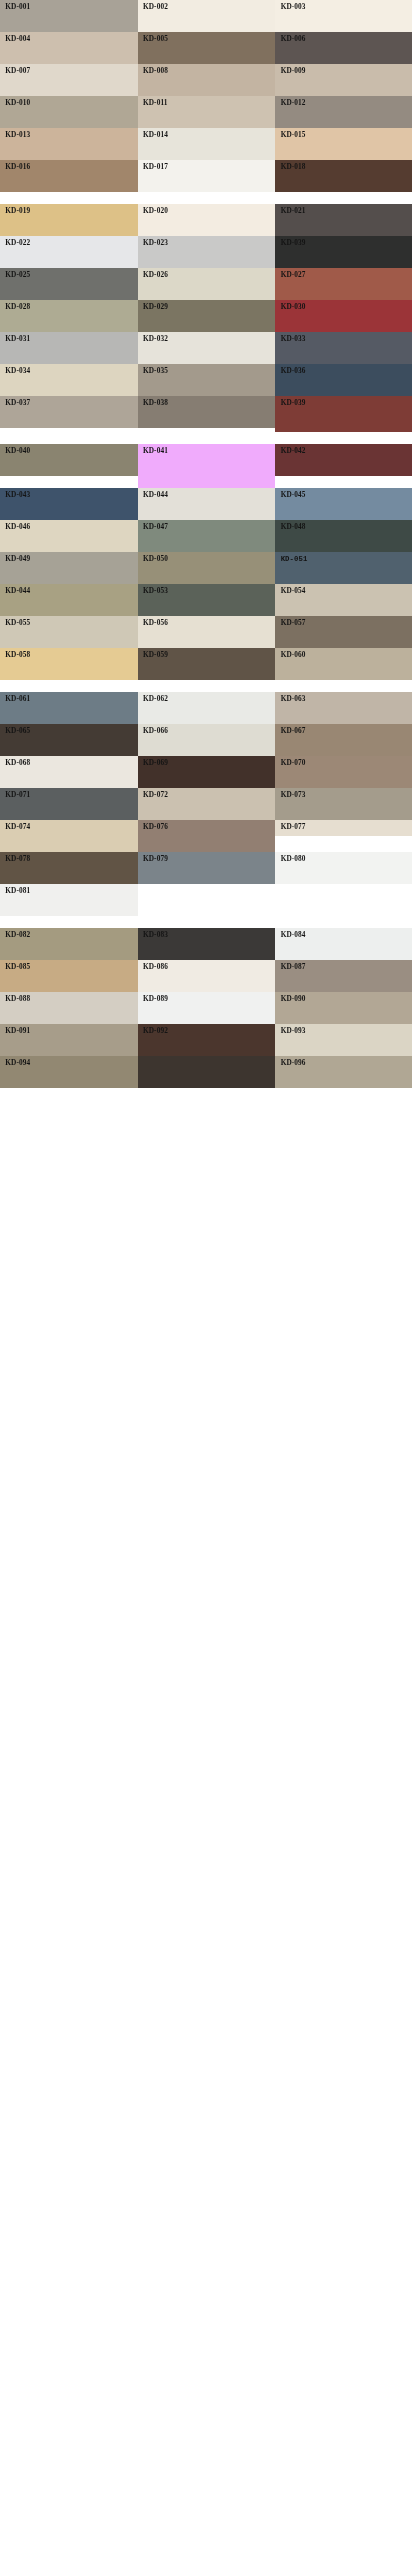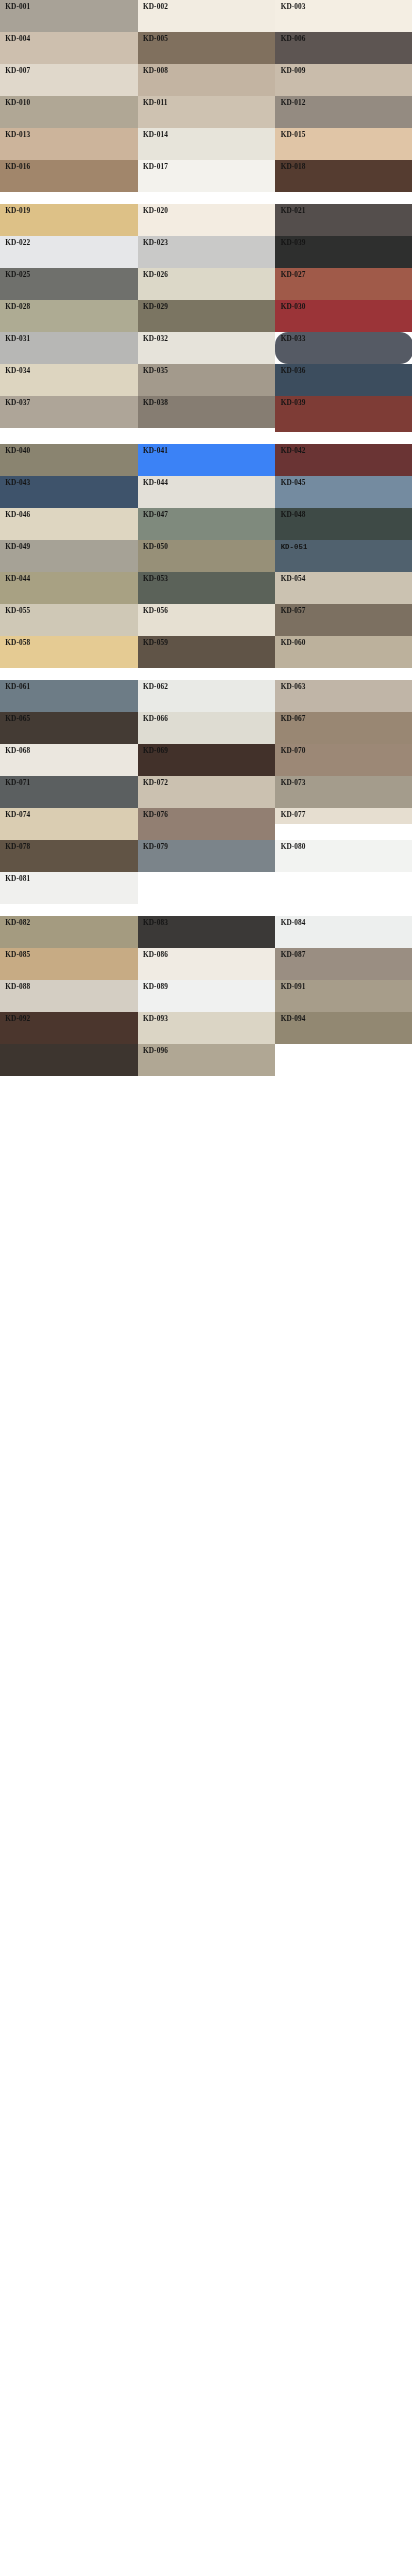--- a/index.html
+++ b/index.html
@@ -142,21 +142,21 @@
       </div>
       <div class="swatch-cell" style="background: rgb(155, 52, 56); height: 32px;">
         <span class="swatch-label" style="color: rgb(20, 20, 20);">KD-030</span>
       </div>
       <div class="swatch-cell" style="background: rgb(183, 183, 181); height: 32px;">
         <span class="swatch-label" style="color: rgb(20, 20, 20);">KD-031</span>
       </div>
       <div class="swatch-cell" style="background: rgb(230, 227, 218); height: 32px;">
         <span class="swatch-label" style="color: rgb(20, 20, 20);">KD-032</span>
       </div>
-      <div class="swatch-cell" style="background: rgb(85, 90, 100); height: 32px; border-radius: 13px;">
+      <div class="swatch-cell" style="background: rgb(85, 90, 100); height: 32px;">
         <span class="swatch-label" style="color: rgb(20, 20, 20);">KD-033</span>
       </div>
       <div class="swatch-cell" style="background: rgb(221, 213, 192); height: 32px;">
         <span class="swatch-label" style="color: rgb(20, 20, 20);">KD-034</span>
       </div>
       <div class="swatch-cell" style="background: rgb(163, 154, 140); height: 32px;">
         <span class="swatch-label" style="color: rgb(20, 20, 20);">KD-035</span>
       </div>
       <div class="swatch-cell" style="background: rgb(60, 77, 94); height: 32px;">
         <span class="swatch-label" style="color: rgb(20, 20, 20);">KD-036</span>
@@ -169,21 +169,21 @@
       </div>
       <div class="swatch-cell" style="background: rgb(126, 60, 54); height: 36px;">
         <span class="swatch-label" style="color: rgb(20, 20, 20);">KD-039</span>
       </div>
     </div>
     <div class="section-gap" style="height: 12px;"></div>
     <div class="swatch-section">
       <div class="swatch-cell" style="background: rgb(138, 132, 112); height: 32px;">
         <span class="swatch-label" style="color: rgb(20, 20, 20);">KD-040</span>
       </div>
-      <div class="swatch-cell" style="background: #3b82f6; height: 32px;">
+      <div class="swatch-cell" style="background: #f0abfc; height: 44px;">
         <span class="swatch-label" style="color: rgb(20, 20, 20);">KD-041</span>
       </div>
       <div class="swatch-cell" style="background: rgb(106, 52, 52); height: 32px;">
         <span class="swatch-label" style="color: rgb(20, 20, 20);">KD-042</span>
       </div>
       <div class="swatch-cell" style="background: rgb(62, 83, 107); height: 32px;">
         <span class="swatch-label" style="color: rgb(20, 20, 20);">KD-043</span>
       </div>
       <div class="swatch-cell" style="background: rgb(227, 224, 216); height: 32px;">
         <span class="swatch-label" style="color: rgb(20, 20, 20);">KD-044</span>
@@ -315,20 +315,23 @@
         <span class="swatch-label" style="color: rgb(20, 20, 20);">KD-086</span>
       </div>
       <div class="swatch-cell" style="background: rgb(154, 142, 130); height: 32px;">
         <span class="swatch-label" style="color: rgb(20, 20, 20);">KD-087</span>
       </div>
       <div class="swatch-cell" style="background: rgb(212, 206, 195); height: 32px;">
         <span class="swatch-label" style="color: rgb(20, 20, 20);">KD-088</span>
       </div>
       <div class="swatch-cell" style="background: rgb(240, 241, 240); height: 32px;">
         <span class="swatch-label" style="color: rgb(20, 20, 20);">KD-089</span>
+      </div>
+      <div class="swatch-cell" style="background: rgb(178, 167, 149); height: 32px;">
+        <span class="swatch-label" style="color: rgb(20, 20, 20);">KD-090</span>
       </div>
       <div class="swatch-cell" style="background: rgb(167, 157, 138); height: 32px;">
         <span class="swatch-label" style="color: rgb(20, 20, 20);">KD-091</span>
       </div>
       <div class="swatch-cell" style="background: rgb(75, 54, 45); height: 32px;">
         <span class="swatch-label" style="color: rgb(20, 20, 20);">KD-092</span>
       </div>
       <div class="swatch-cell" style="background: rgb(219, 213, 197); height: 32px;">
         <span class="swatch-label" style="color: rgb(20, 20, 20);">KD-093</span>
       </div>

